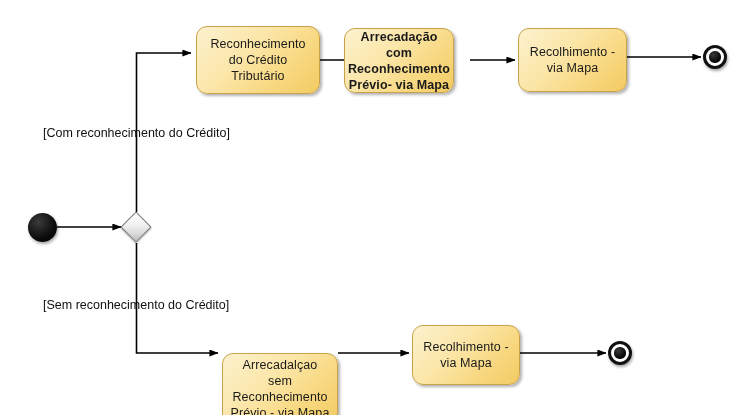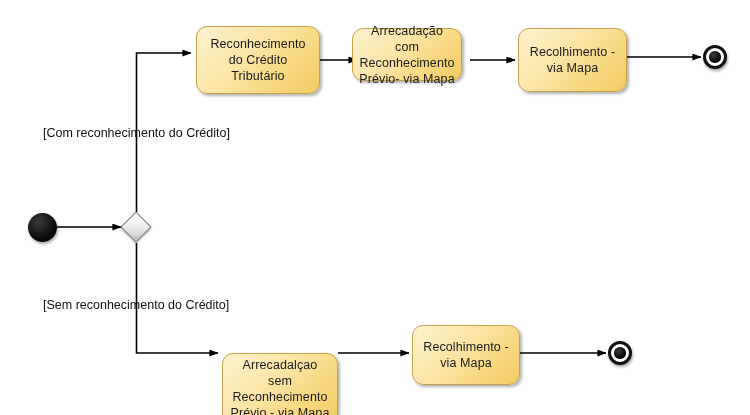--- a/index.html
+++ b/index.html
@@ -135,21 +135,21 @@
   <div class="decision-node" style="left:125px; top:216px; width:22px; height:22px;"></div>
 
   <div class="guard-label" style="left:43px; top:298px;">[Sem reconhecimento do Crédito]</div>
 
   <div class="guard-label" style="left:43px; top:126px;">[Com reconhecimento do Crédito]</div>
 
   <div class="activity-node" style="left:196px; top:26px; width:124px; height:68px;">Reconhecimento
 do Crédito
 Tributário</div>
 
-  <div class="activity-node" style="left:352px; top:28px; width:110px; height:53px;">Arrecadação com
+  <div class="activity-node" style="left:344px; top:28px; width:110px; height:65px;font-weight:bold;">Arrecadação com
 Reconhecimento
 Prévio- via Mapa</div>
 
   <div class="activity-node" style="left:518px; top:28px; width:109px; height:64px;">Recolhimento -
 via Mapa</div>
 
   <div class="activity-node" style="left:222px; top:318px; width:116px; height:72px;margin-top:35px;">Arrecadalçao
 sem
 Reconhecimento
 Prévio - via Mapa</div>

